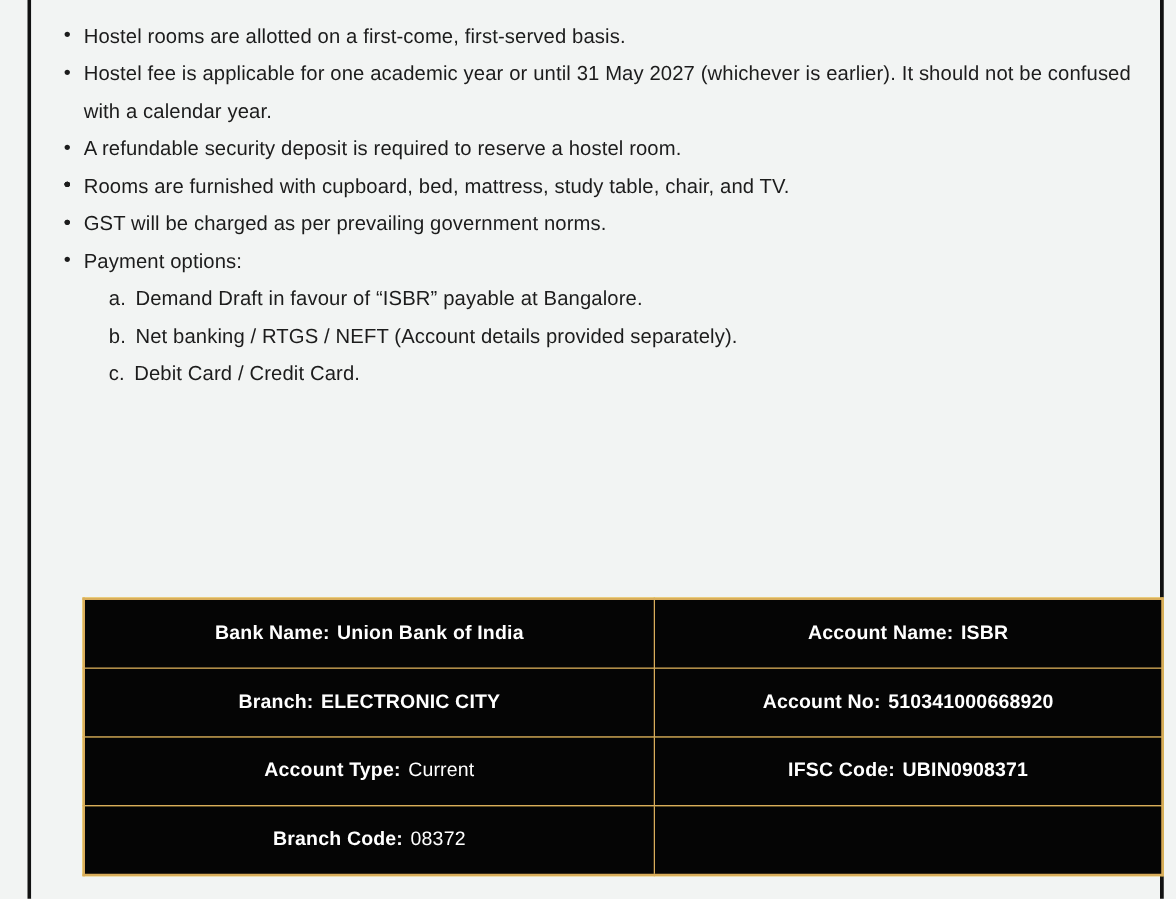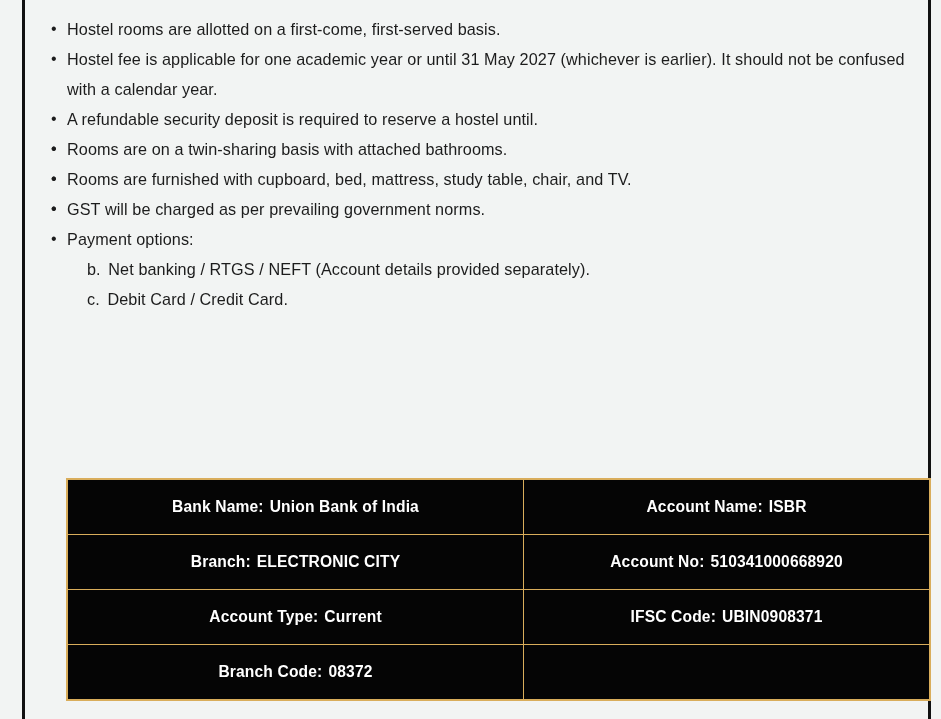--- a/index.html
+++ b/index.html
@@ -112,21 +112,21 @@
     font-size: 15.6px;
     letter-spacing: 0.15px;
     padding: 0 6px;
   }
   table.bank-table td.col-left  { width: 443px; }
   table.bank-table td.col-right { width: 393px; }
   .cell-label {
     font-weight: bold;
   }
   .cell-value {
-    font-weight: bold;
+    font-weight: normal;
   }
   .cell-value.strong {
     font-weight: bold;
   }
   .cell-gap {
     display: inline-block;
     width: 6px;
   }
   td.empty-cell { font-size: 0; }
 </style>
@@ -136,31 +136,32 @@
 <div id="page">
 
   <div class="page-rule left"></div>
   <div class="page-rule right"></div>
 
   <div class="page-body">
 
     <ul class="terms-list">
         <li class="term-item"><span class="bullet">•</span><span class="term-text">Hostel rooms are allotted on a first-come, first-served basis.</span></li>
         <li class="term-item"><span class="bullet">•</span><span class="term-text">Hostel fee is applicable for one academic year or until 31 May 2027 (whichever is earlier). It should not be confused with a calendar year.</span></li>
-        <li class="term-item"><span class="bullet">•</span><span class="term-text">A refundable security deposit is required to reserve a hostel until.</span></li>
+        <li class="term-item"><span class="bullet">•</span><span class="term-text">A refundable security deposit is required to reserve a hostel room.</span></li>
         <li class="term-item"><span class="bullet">•</span></li>
-        <li class="term-item"><span class="bullet">•</span><span class="term-text">Rooms are on a twin-sharing basis with attached bathrooms.</span></li>
+        <li class="term-item"><span class="bullet">•</span></li>
         <li class="term-item"><span class="bullet">•</span></li>
         <li class="term-item"><span class="bullet">•</span><span class="term-text">Rooms are furnished with cupboard, bed, mattress, study table, chair, and TV.</span></li>
         <li class="term-item"><span class="bullet">•</span></li>
         <li class="term-item"><span class="bullet">•</span><span class="term-text">GST will be charged as per prevailing government norms.</span></li>
         <li class="term-item bold-item"><span class="bullet">•</span><span class="term-text">Payment options:</span></li>
       </ul>
 
     <ul class="sub-list">
+        <li class="sub-item"><span class="sub-marker">a.</span> <span>Demand Draft in favour of “ISBR” payable at Bangalore.</span></li>
         <li class="sub-item"><span class="sub-marker">b.</span> <span>Net banking / RTGS / NEFT (Account details provided separately).</span></li>
         <li class="sub-item"><span class="sub-marker">c.</span> <span>Debit Card / Credit Card.</span></li>
       </ul>
 
     <div class="bank-table-wrap">
       <table class="bank-table">
         <tbody>
             <tr>
               <td class="col-left"><span class="cell-label">Bank Name:</span><span class="cell-gap"></span><span class="cell-value strong">Union Bank of India</span></td>
               <td class="col-right"><span class="cell-label">Account Name:</span><span class="cell-gap"></span><span class="cell-value strong">ISBR</span></td>

